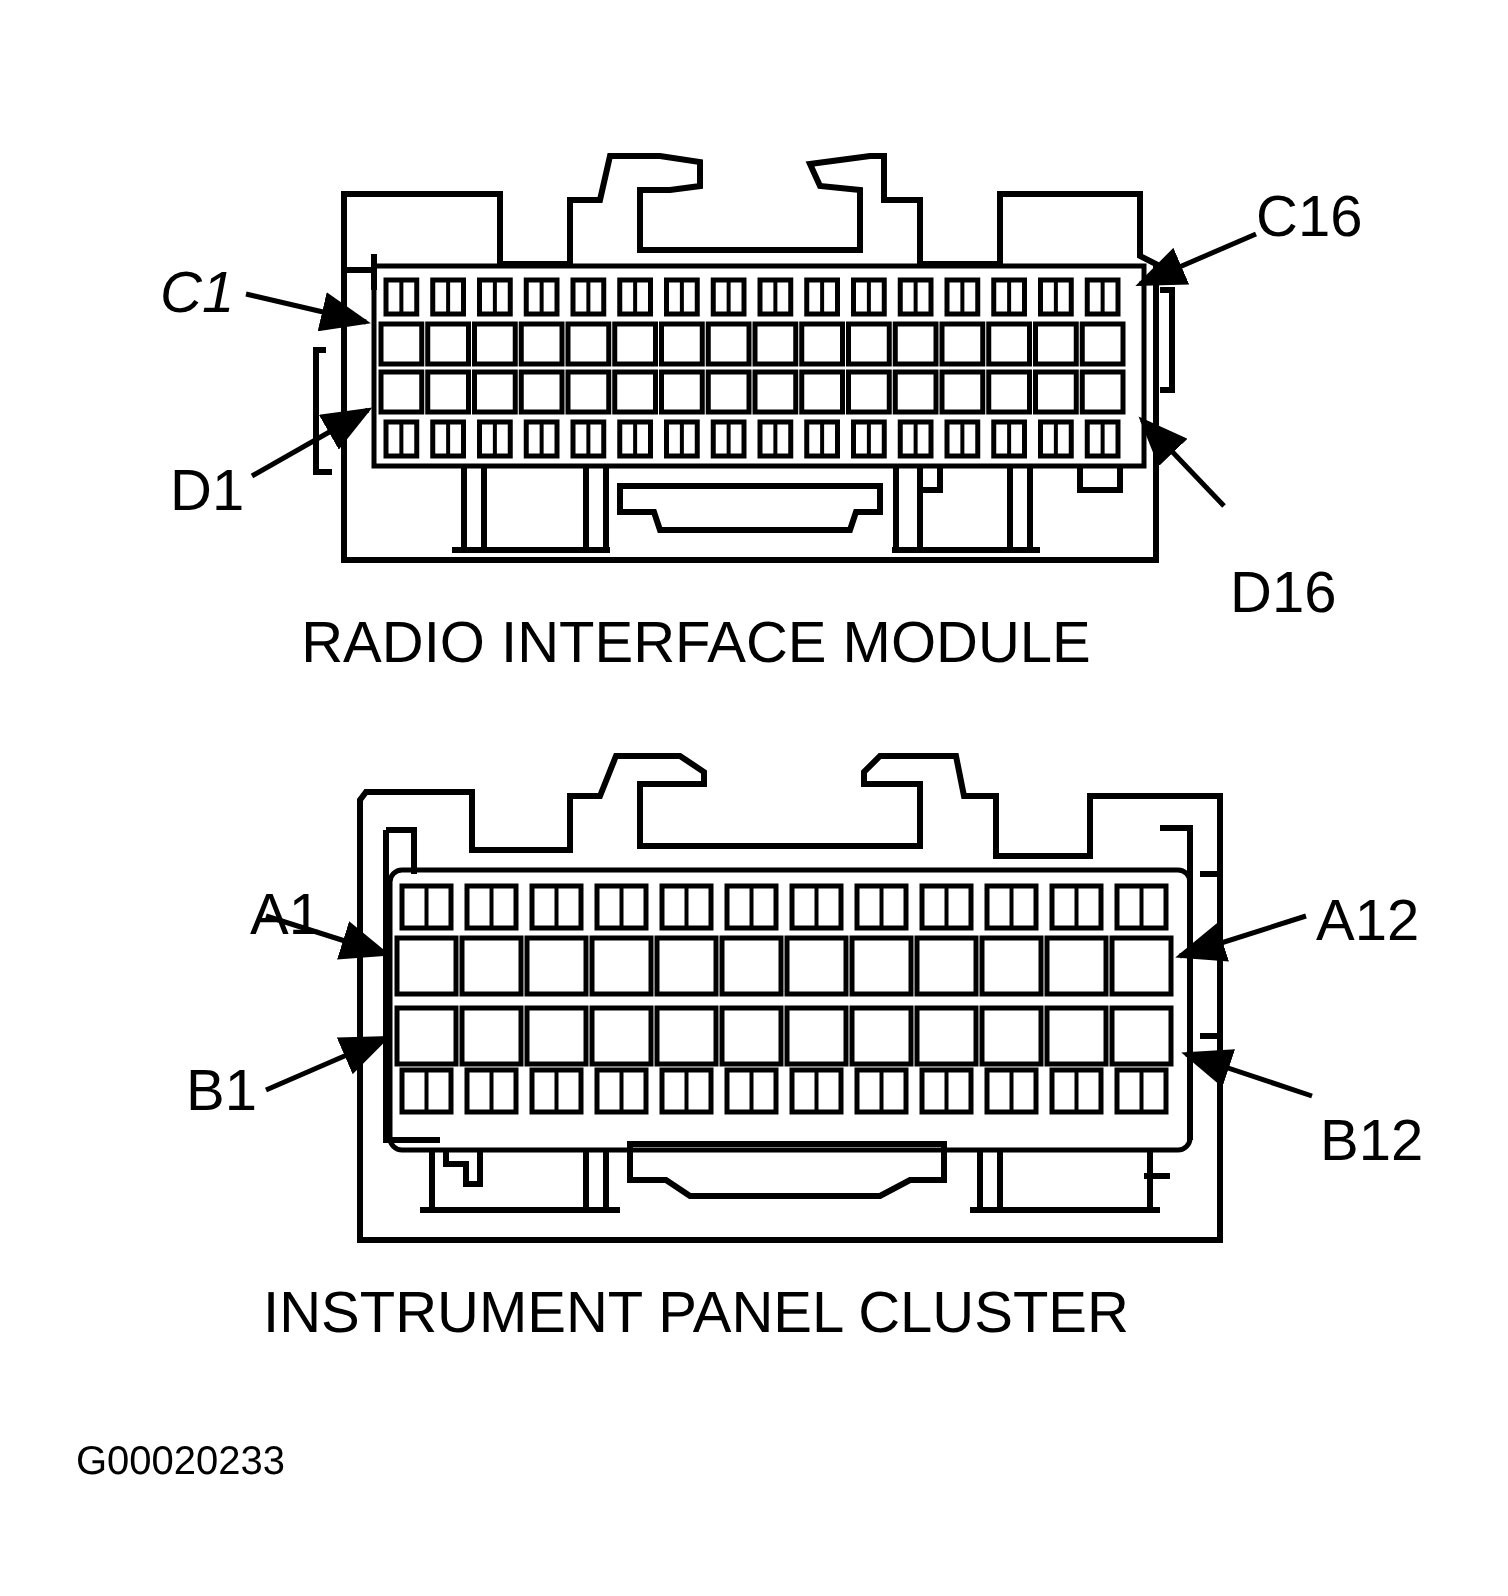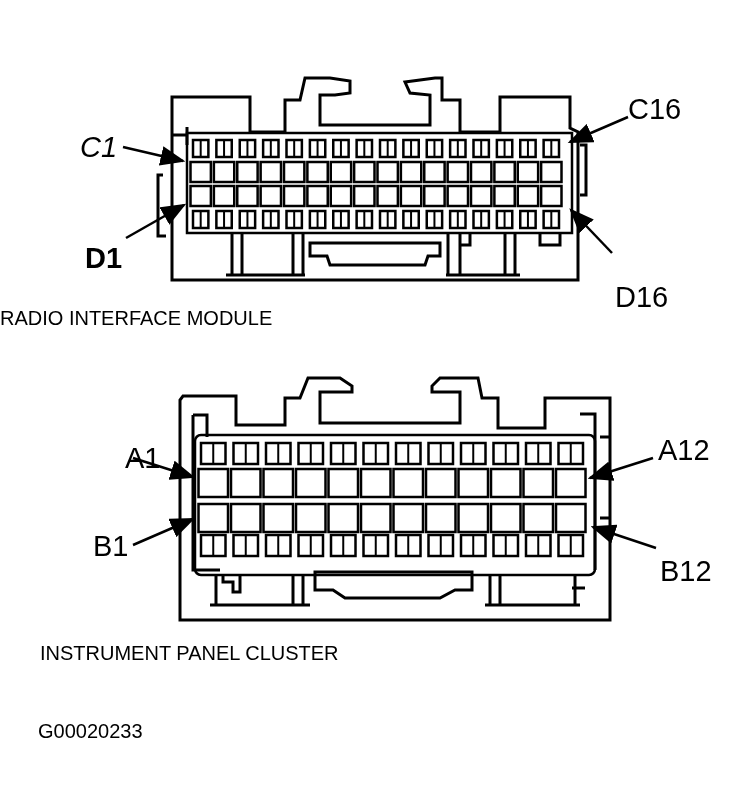--- a/index.html
+++ b/index.html
@@ -1,19 +1,19 @@
 <!DOCTYPE html>
 <html><head>
 <meta charset="utf-8">
 <style>
   html,body{margin:0;padding:0;background:#fff;}
   body{width:754px;height:798px;position:relative;overflow:hidden;font-family:"Liberation Sans",sans-serif;color:#000;}
   svg{position:absolute;left:0;top:0;}
   .lbl{position:absolute;font-size:29px;line-height:1;white-space:nowrap;}
-  .cap{position:absolute;font-size:20px;line-height:1;white-space:nowrap;left:0;width:696px;}
+  .cap{position:absolute;font-size:29px;line-height:1;white-space:nowrap;left:0;width:696px;text-align:center;}
   .fig{position:absolute;left:38px;top:705px;font-size:20px;line-height:1;margin-top:16px;}
 </style>
 </head>
 <body>
 
 <svg id="art" width="754" height="798">
   <defs>
     <marker id="ah" markerWidth="10" markerHeight="8" refX="9" refY="4" orient="auto">
       <path d="M0,0 L10,4 L0,8 Z" fill="#000"></path>
     </marker>
@@ -220,24 +220,24 @@
     <line x1="612" y1="253" x2="571" y2="210" marker-end="url(#ah)"></line>
     <line x1="133" y1="458" x2="193" y2="477" marker-end="url(#ah)"></line>
     <line x1="133" y1="545" x2="193" y2="519" marker-end="url(#ah)"></line>
     <line x1="653" y1="458" x2="590" y2="478" marker-end="url(#ah)"></line>
     <line x1="656" y1="548" x2="593" y2="527" marker-end="url(#ah)"></line>
   </g>
 </svg>
 
 <div class="lbl" style="left:80px;top:133px;font-style:italic;">C1</div>
 <div class="lbl" style="left:628px;top:95px;text-align:right;">C16</div>
-<div class="lbl" style="left:85px;top:244px;font-weight:bold;">D1</div>
+<div class="lbl" style="left:85px;top:232px;">D1</div>
 <div class="lbl" style="left:615px;top:255px;margin-top:28px;">D16</div>
 
 <div class="lbl" style="left:93px;top:444px;margin-left:32px;">A1</div>
-<div class="lbl" style="left:658px;top:436px;">A12</div>
+<div class="lbl" style="left:658px;top:447px;">A12</div>
 <div class="lbl" style="left:93px;top:532px;text-align:right;">B1</div>
 <div class="lbl" style="left:660px;top:545px;margin-top:12px;">B12</div>
 
 <div class="cap" style="top:308px;">RADIO INTERFACE MODULE</div>
-<div class="cap" style="top:643px;margin-left:40px;">INSTRUMENT PANEL CLUSTER</div>
+<div class="cap" style="top:643px;">INSTRUMENT PANEL CLUSTER</div>
 
 <div class="fig">G00020233</div>
 
 </body></html>

